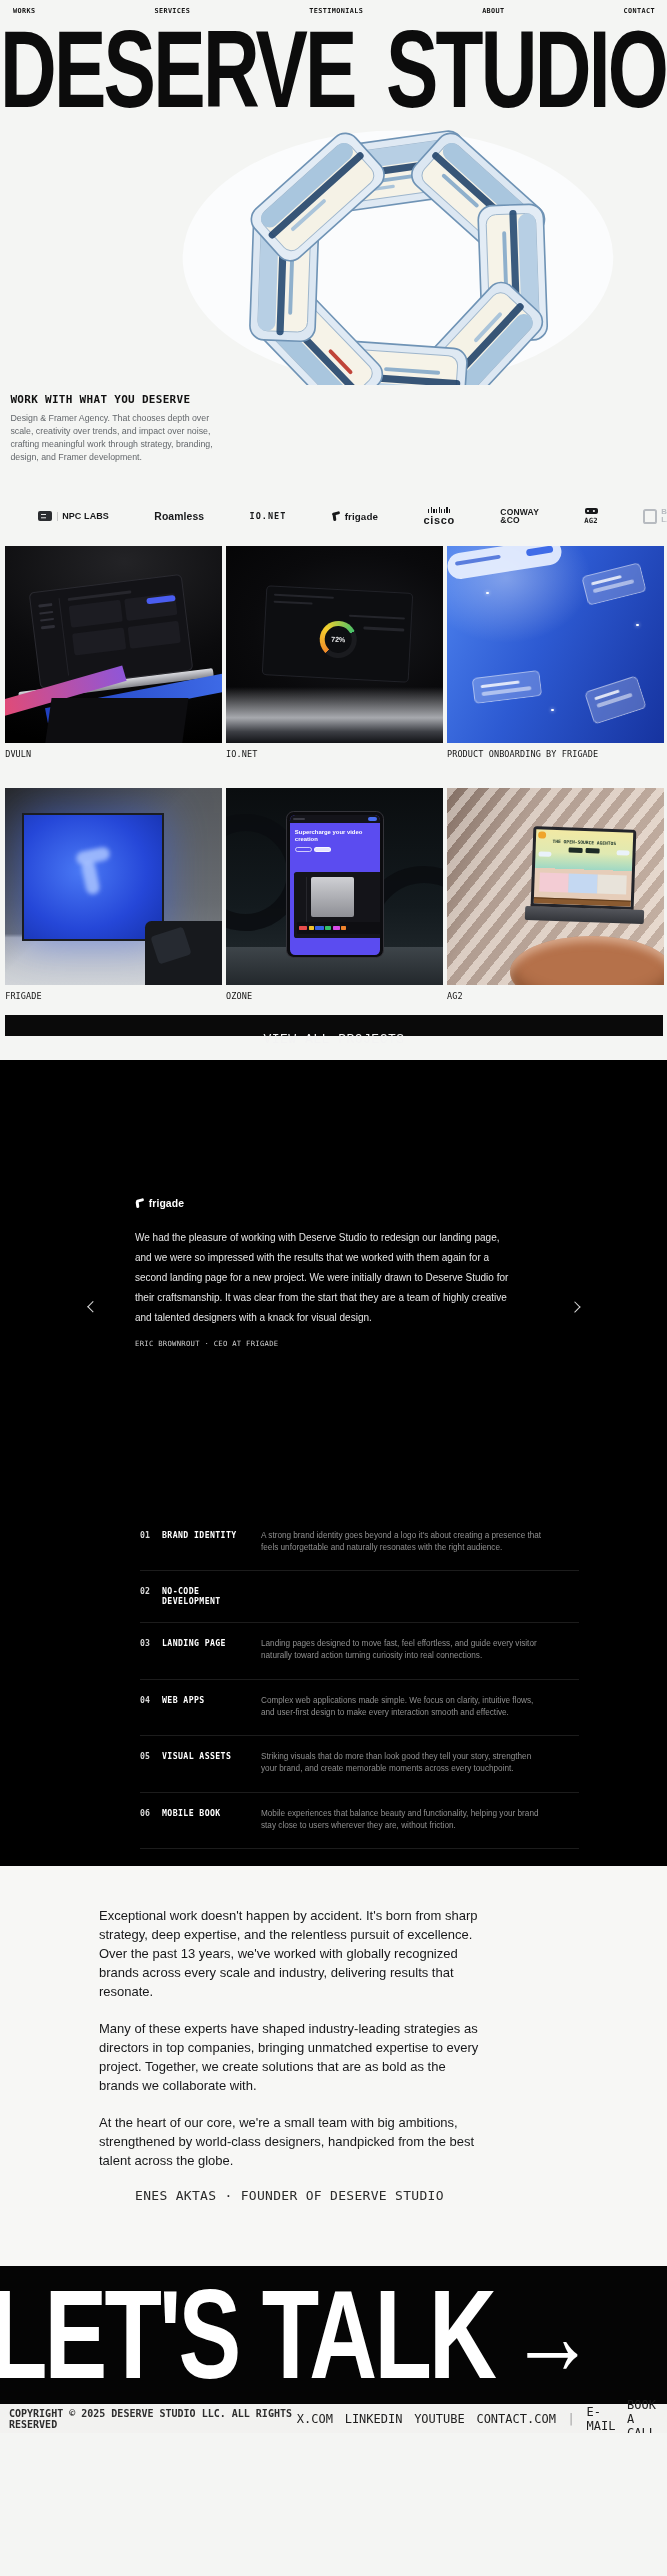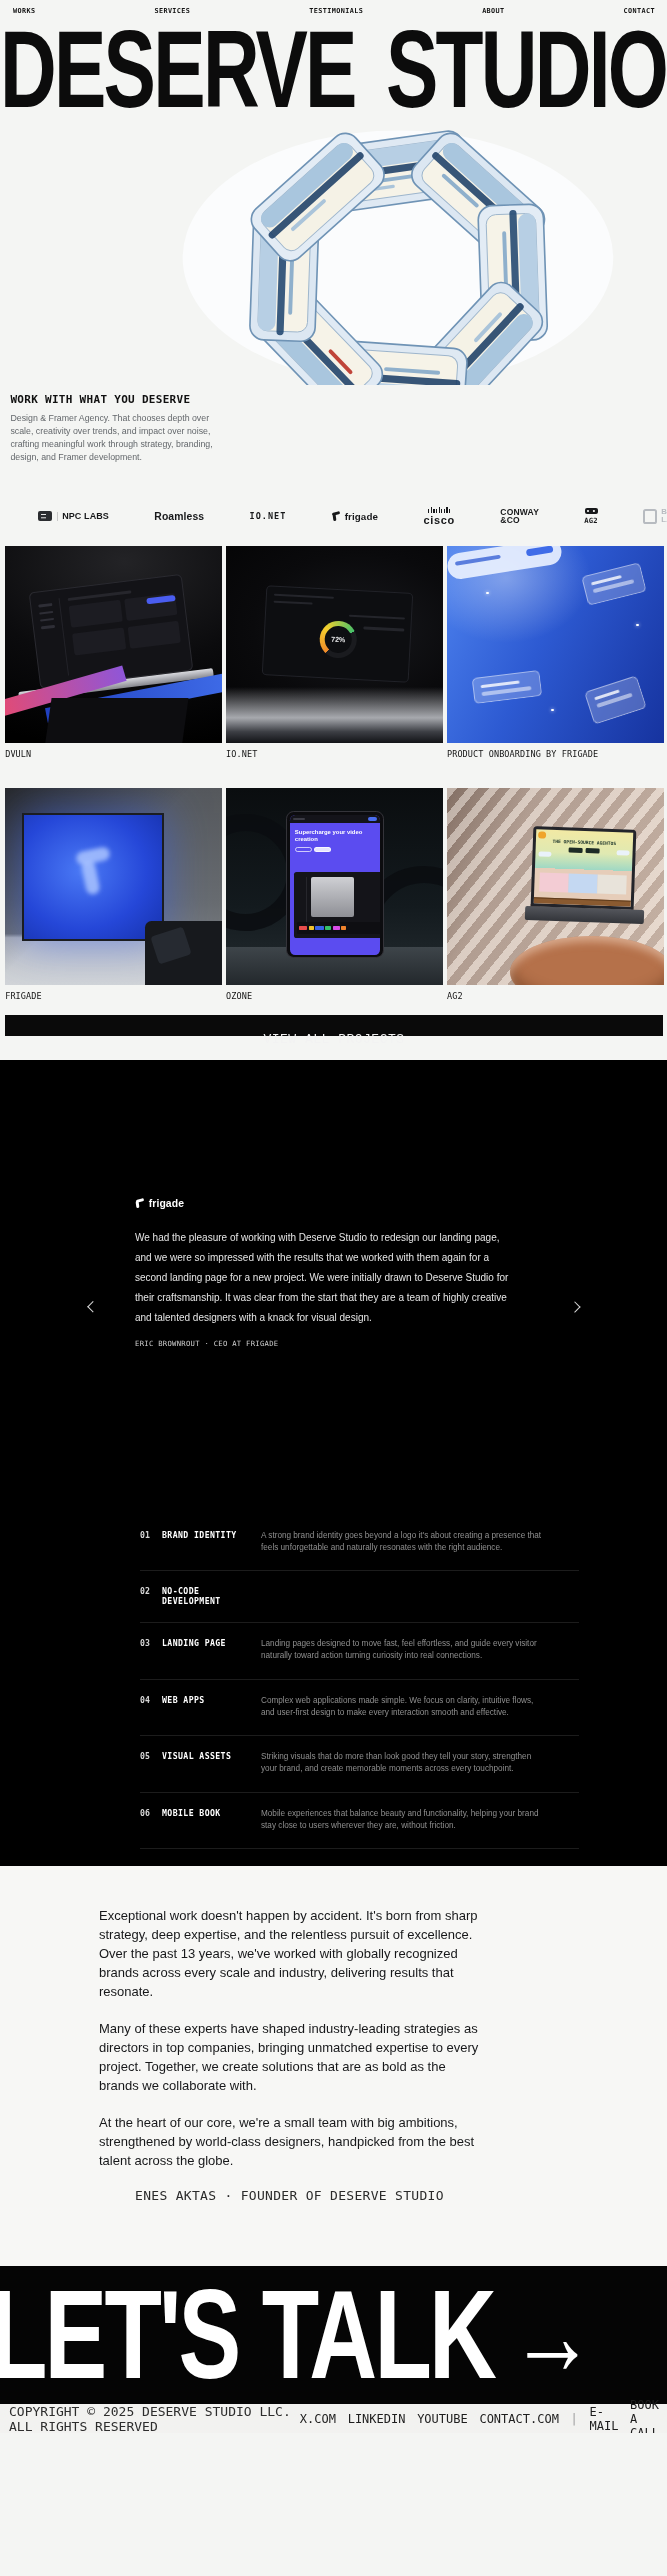--- a/index.html
+++ b/index.html
@@ -210,21 +210,21 @@
 
   
   .cta { background:#050505; height:138px; display:flex; align-items:center; overflow:hidden; cursor:pointer; }
   .cta-inner { display:flex; align-items:center; white-space:nowrap; transform:scaleX(.74);
     transform-origin:left center; margin-left:-9.8px; color:#fff; font-weight:700;
     font-size:127px; line-height:.8; letter-spacing:-0.03em; }
   .cta-arrow { margin-left:22px; font-size:114px; }
 
   .bottombar { height:29px; background:#f2f2f0; display:flex; align-items:center;
     justify-content:space-between; padding:0 9px; }
-  .bottombar .left { font-family:"DejaVu Sans Mono", monospace; font-size:13px; color:#2d2d2d; }
+  .bottombar .left { font-family:"DejaVu Sans Mono", monospace; font-size:10px; color:#2d2d2d;font-weight:bold; }
   .bb-links { display:flex; align-items:center; gap:11.7px; }
   .bb-links span { font-family:"DejaVu Sans Mono", monospace; font-size:12px; color:#1d1d1d; cursor:pointer; }
   .bb-links .pipe { color:#a0a0a0; cursor:default; }
 </style>
 </head>
 <body>
 
 <nav class="topnav">
   <span>WORKS</span>
   <span>SERVICES</span>

